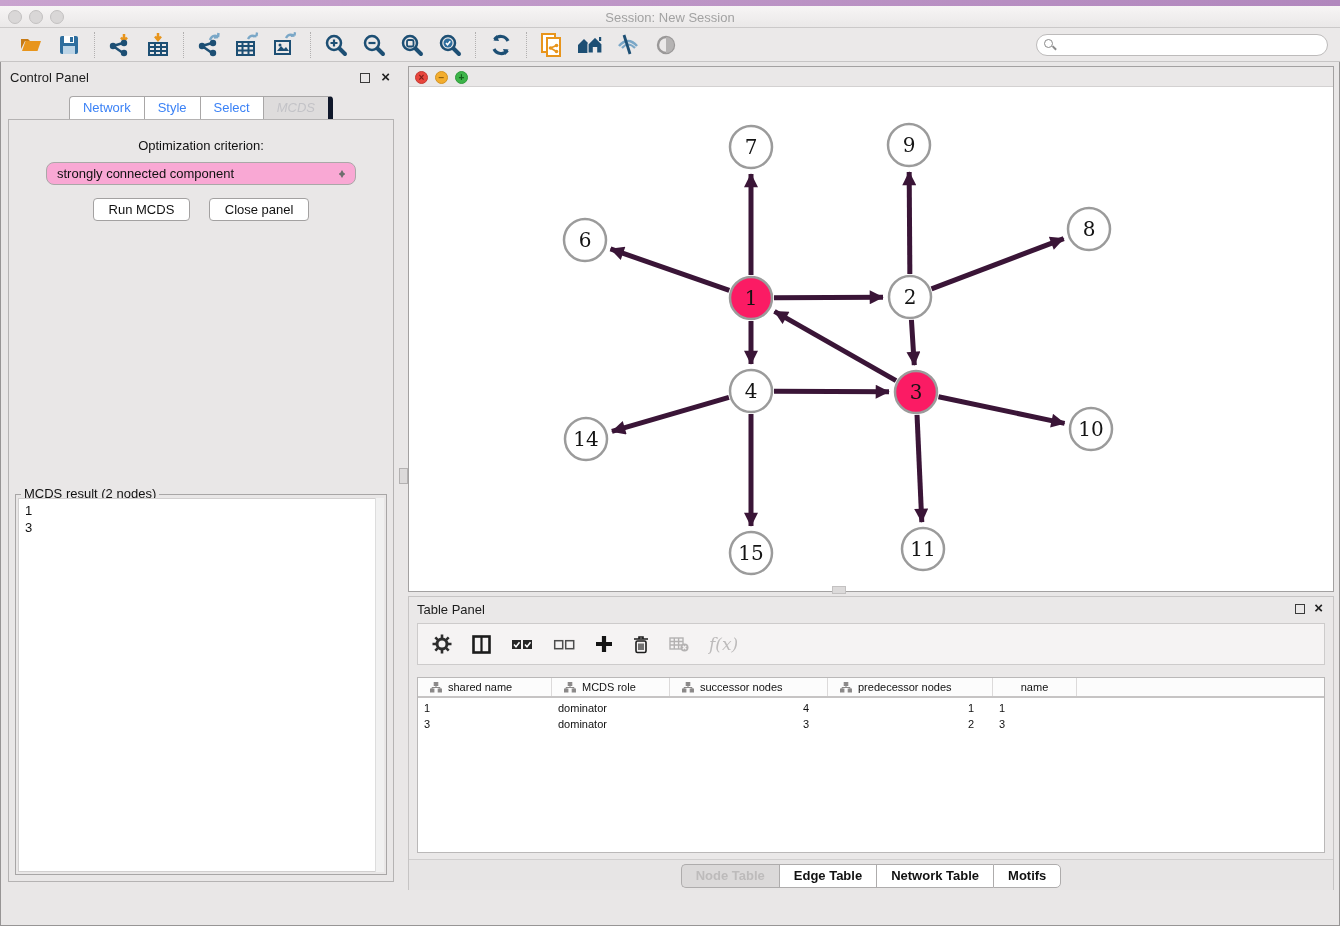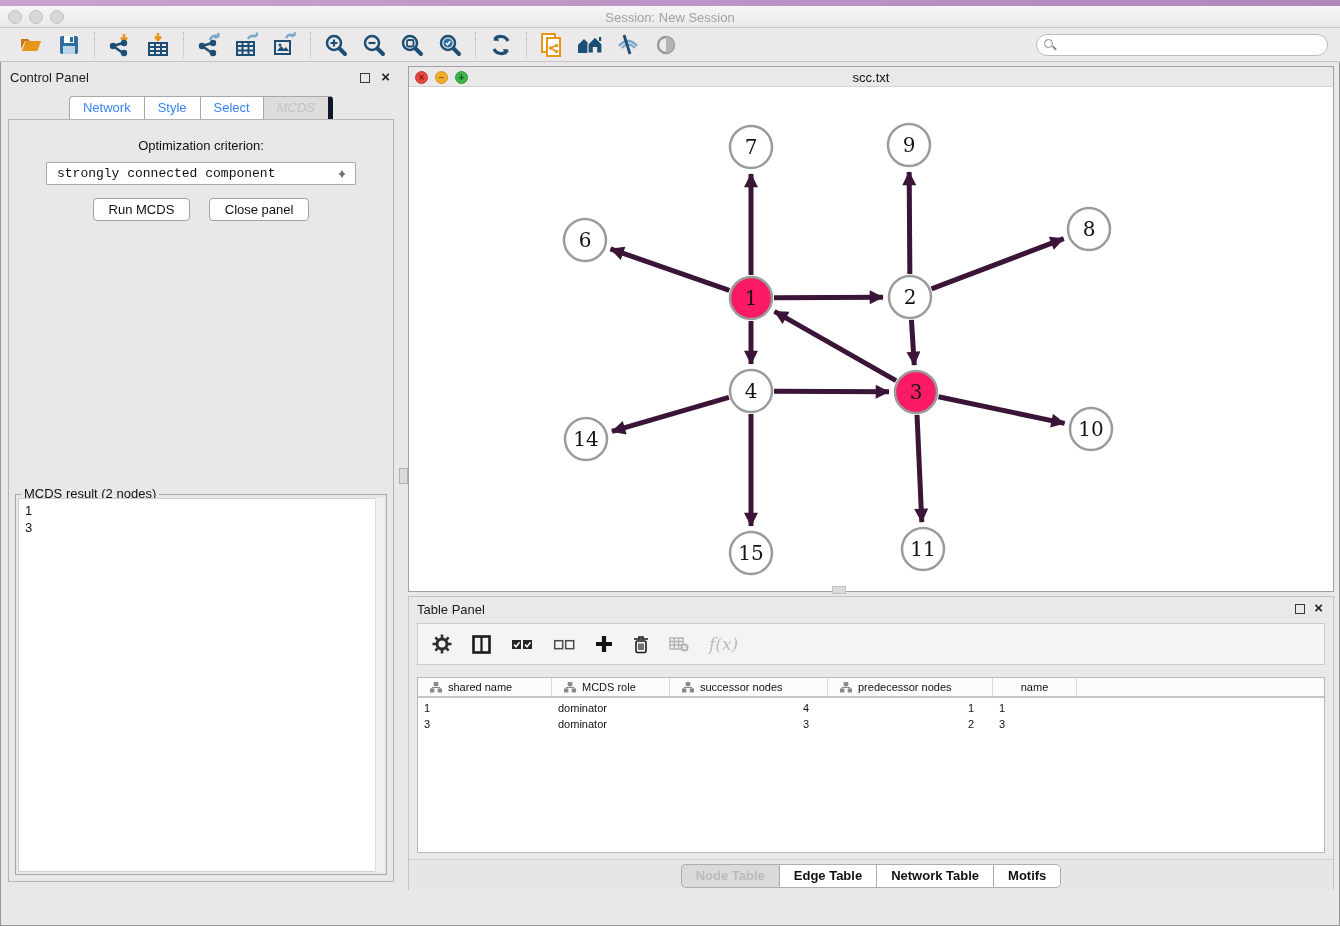--- a/index.html
+++ b/index.html
@@ -41,23 +41,23 @@
   .cp-float { right:32px; } .cp-close { right:12px; }
   .ptabs { position:absolute; left:0; top:34px; width:100%; text-align:center; }
   .ptab { display:inline-block; padding:3px 13px 4px; font-size:13px; background:#fff;
           border:1px solid #a9a7a7; border-right:none; color:#3b82f6; position:relative; }
   .ptab:first-child { border-radius:4px 0 0 0; }
   .ptab:last-child { border-right:5px solid #0f172a; border-radius:0 4px 0 0;font-style:italic; }
   .ptab.sel { background:#dedcdc; color:#c3c3c7; }
   .cp-inner { position:absolute; left:8px; right:8px; top:57px; bottom:8px;
               border:1px solid #b5b3b3; background:#e9e7e7; }
   .opt-label { margin-top:18px; text-align:center; font-size:13px; color:#111; }
-  .combo { position:relative; margin:9px auto 0; width:310px; height:23px; background:#ffffff;
-           border:1px solid #aaa8a8; border-radius:1px; font-size:13px; line-height:21px;
-           padding-left:10px; color:#111;font-family:Liberation Mono, monospace; }
+  .combo { position:relative; margin:9px auto 0; width:310px; height:23px; background:#f9a8d4;
+           border:1px solid #aaa8a8; border-radius:8px; font-size:13px; line-height:21px;
+           padding-left:10px; color:#111; }
   .combo .updown { position:absolute; right:8px; top:3px; width:9px; height:16px; }
   .combo .updown::before { content:""; position:absolute; left:1px; top:1px; border:3.5px solid transparent;
            border-bottom:5px solid #6e6e6e; }
   .combo .updown::after { content:""; position:absolute; left:1px; bottom:1px; border:3.5px solid transparent;
            border-top:5px solid #6e6e6e; }
   .btn-row { margin-top:13px; text-align:center; }
   .pbtn { display:inline-block; height:23px; padding:3px 15px 0; margin:0 7px; background:#fff;
           border:1px solid #a3a1a1; border-radius:4px; font-size:13px; color:#111; }
   .groupbox { position:absolute; left:6px; right:6px; top:374px; bottom:6px;
               border:1px solid #a8a6a6; }
@@ -309,21 +309,20 @@
 
   <div class="grip-v"></div>
 
   <div class="right-col">
 
     <div class="net-window">
       <div class="net-titlebar">
         <span class="traffic tr-red">×</span>
         <span class="traffic tr-yel">−</span>
         <span class="traffic tr-grn">+</span>
-        <div class="net-title">scc.txt</div>
       </div>
       <svg id="graph" viewBox="0 0 924 504">
           <defs>
             <marker id="arrow" viewBox="0 0 10 10" refX="9.5" refY="5" markerWidth="16" markerHeight="14" markerUnits="userSpaceOnUse" orient="auto">
               <path d="M0 0 L10 5 L0 10 z" fill="#3a1537"></path>
             </marker>
           </defs>
           <line x1="342" y1="188" x2="342" y2="87" stroke="#3a1537" stroke-width="5" marker-end="url(#arrow)"></line>
           <line x1="320.28718253123094" y1="203.4135938964542" x2="201.48895963725064" y2="161.90578107807553" stroke="#3a1537" stroke-width="5" marker-end="url(#arrow)"></line>
           <line x1="364.9995451264251" y1="210.85534877278977" x2="474.00053398202266" y2="210.1698079623772" stroke="#3a1537" stroke-width="5" marker-end="url(#arrow)"></line>

